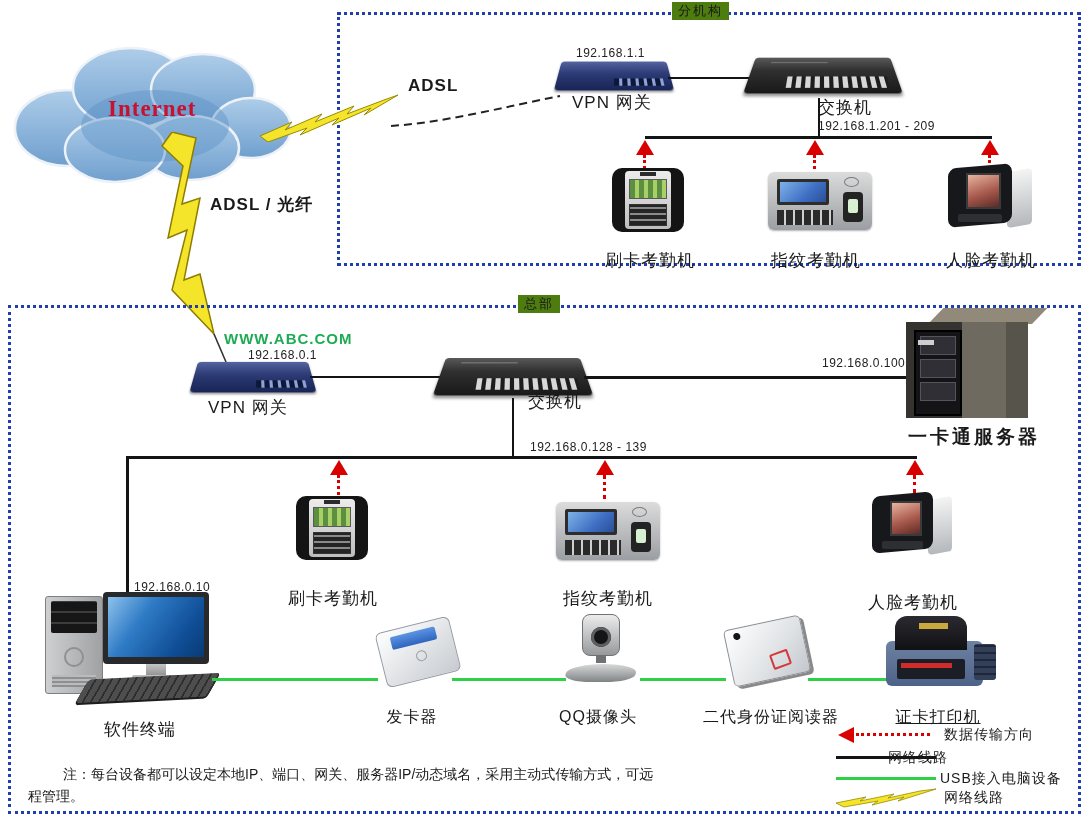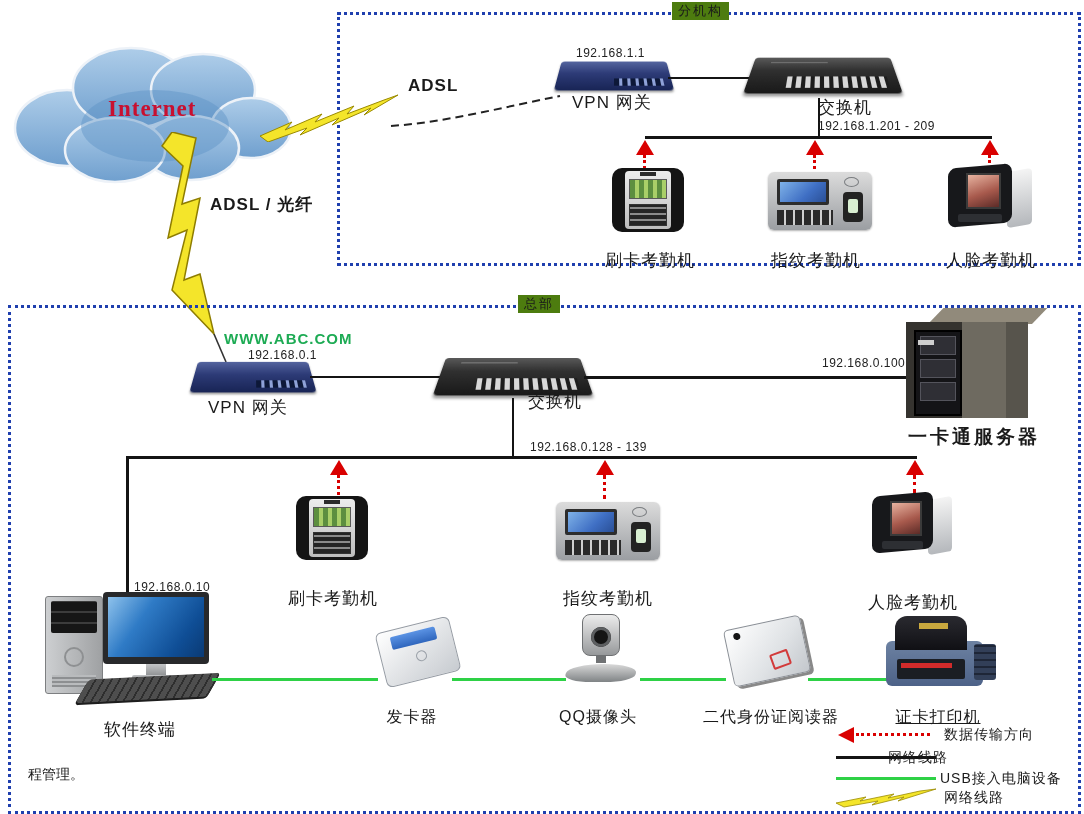--- a/index.html
+++ b/index.html
@@ -311,16 +311,17 @@
   <span class="legend-lbl" style="left:940px;top:770px;">USB接入电脑设备</span>
 
   <div class="abs" style="left:836px;top:788px;width:100px;height:20px;">
     <svg width="100" height="20" viewBox="0 0 100 20">
       <polygon points="0,15 30,9 24,13 58,6 52,10 84,3 100,1 62,13 68,9 36,17 42,13 8,19" fill="#f4e52a" stroke="#9a8a00" stroke-width="0.8"></polygon>
     </svg>
   </div>
   <span class="legend-lbl" style="left:944px;top:789px;">网络线路</span>
 
   <div class="note" style="left:28px;top:764px;">
+    <span class="l1">注：每台设备都可以设定本地IP、端口、网关、服务器IP/动态域名，采用主动式传输方式，可远</span>
     <span class="l2">程管理。</span>
   </div>
 
 </div>
 
 </body></html>

